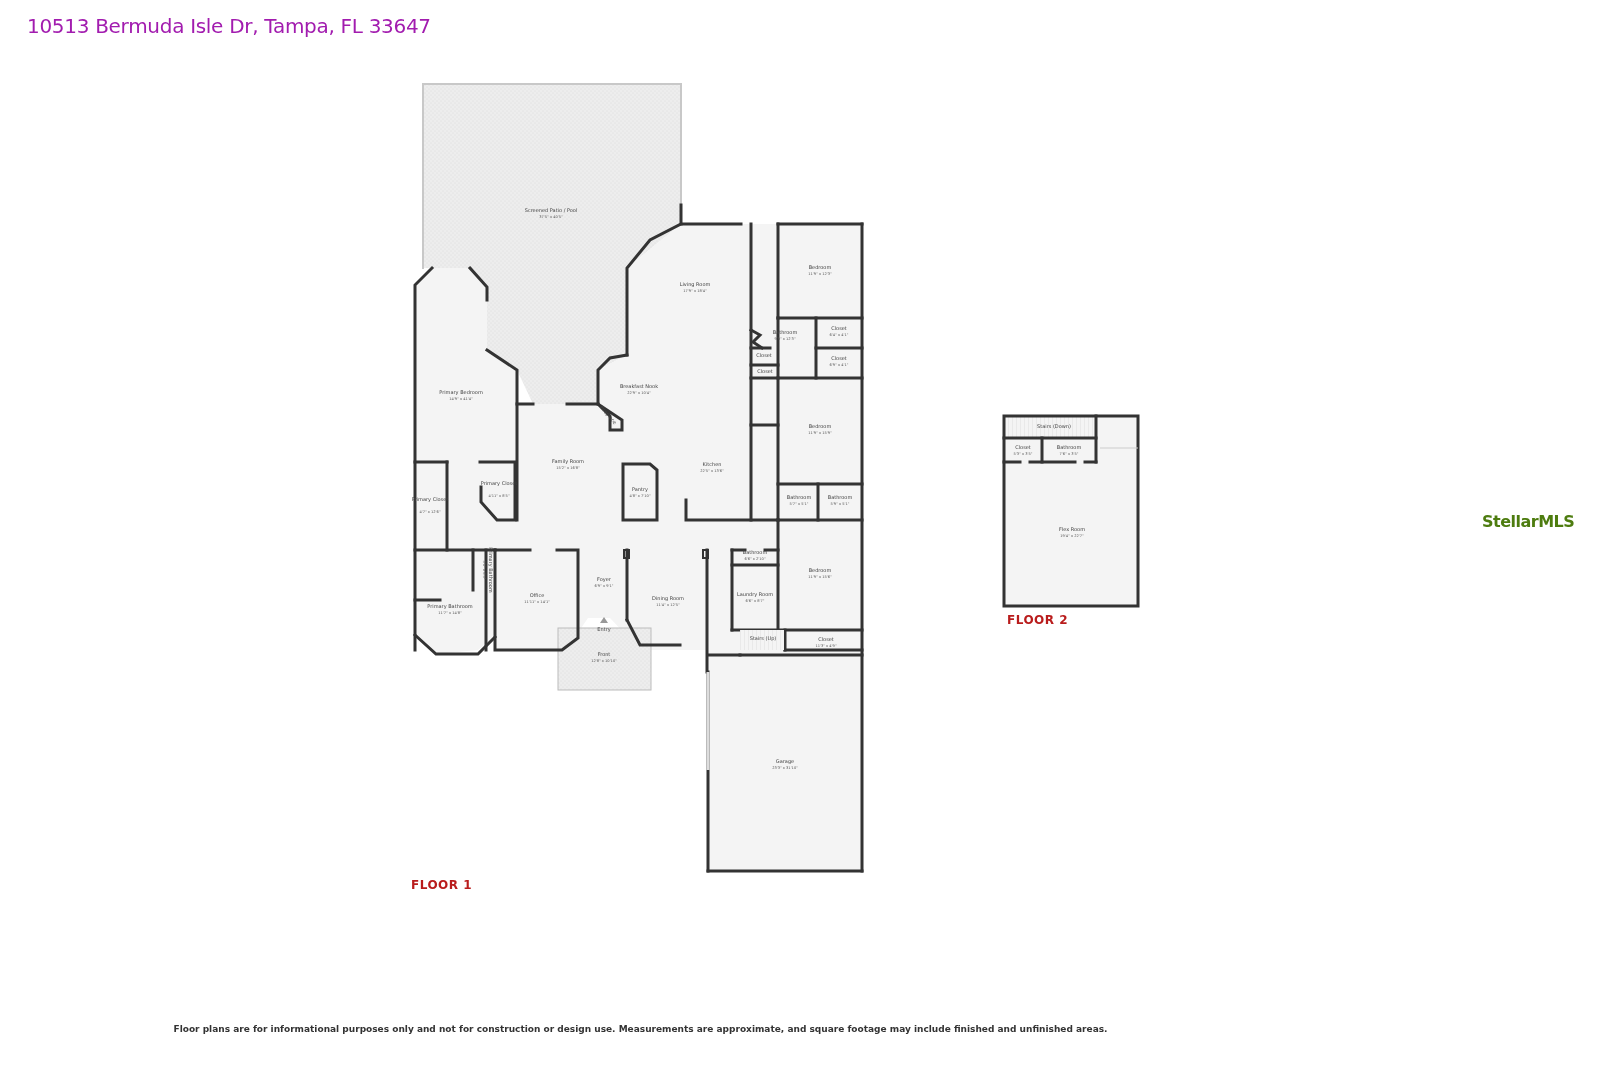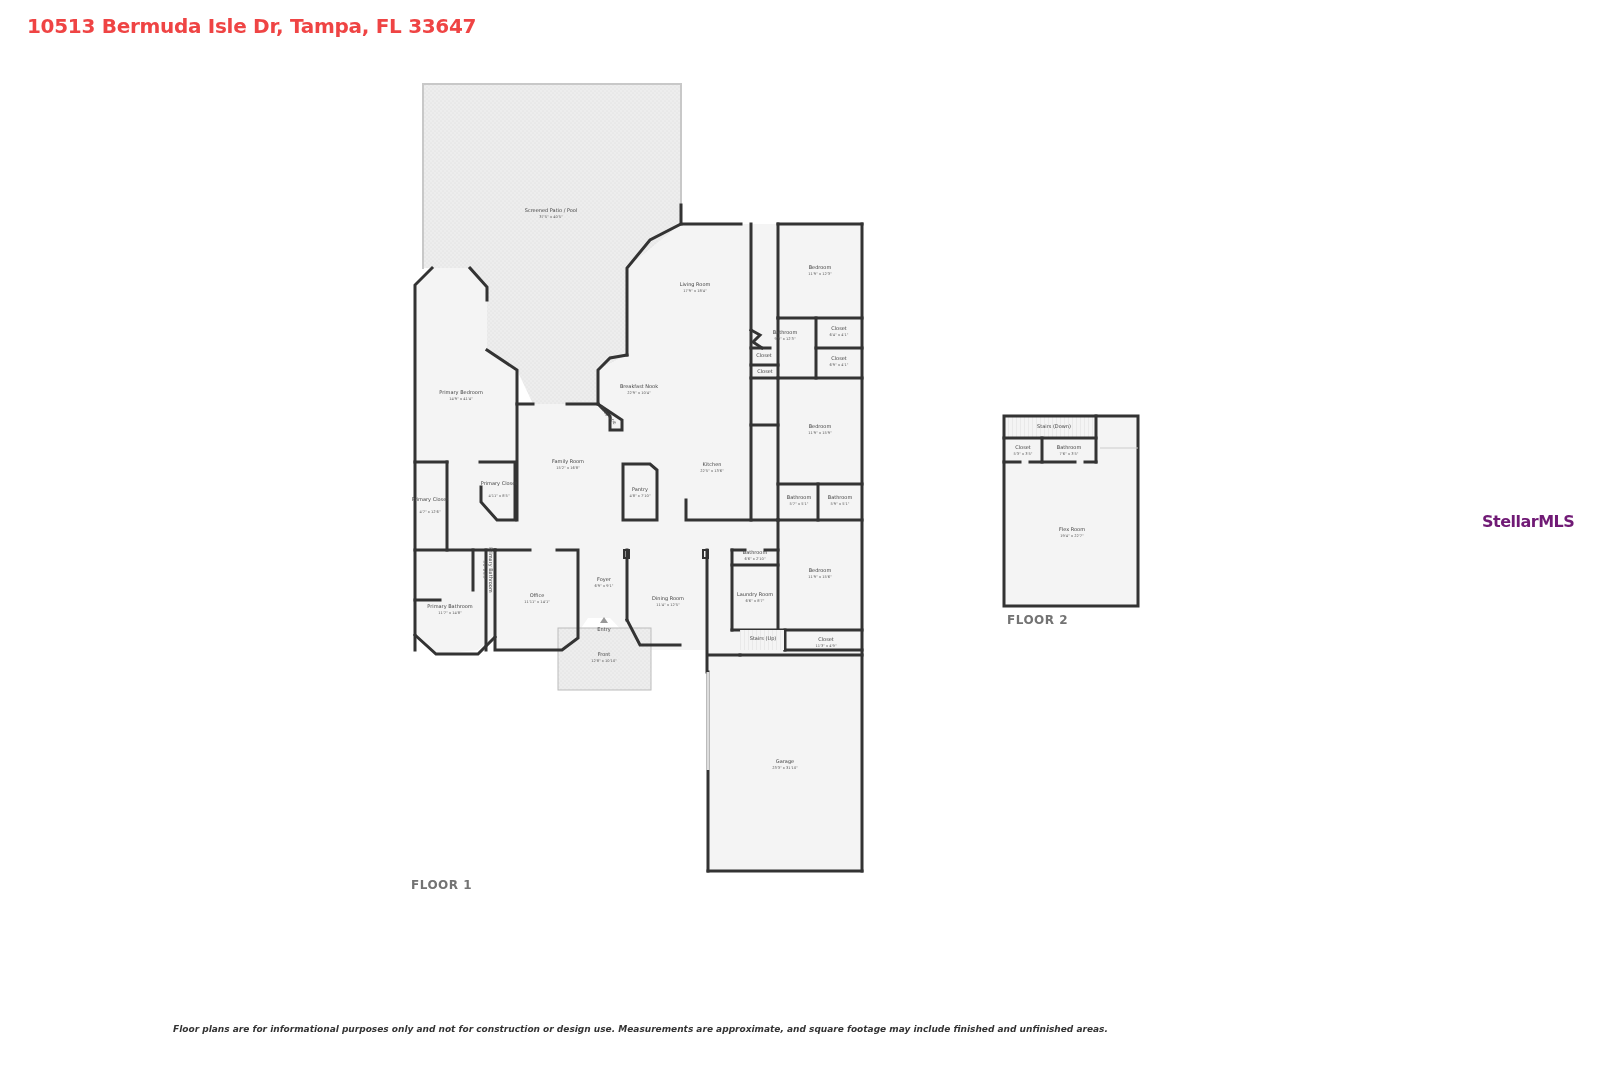--- a/index.html
+++ b/index.html
@@ -1,20 +1,20 @@
 <!DOCTYPE html>
 <html><head>
 <meta charset="utf-8">
 <style>
   html,body{margin:0;padding:0;background:#fff;}
   body{width:1600px;height:1066px;position:relative;overflow:hidden;font-family:"DejaVu Sans",sans-serif;}
-  .title{position:absolute;left:27px;top:14px;font-size:20px;font-weight:bold;color:#ef4444;font-family:"DejaVu Sans",sans-serif;letter-spacing:-0.3px;}
-  .floor-label{position:absolute;font-size:12px;font-weight:bold;color:#737373;letter-spacing:0.5px;}
-  .disclaimer{position:absolute;left:0;width:1281px;top:1024px;text-align:center;font-size:9px;font-weight:bold;color:#333;font-style:italic;}
-  .watermark{position:absolute;left:1482px;top:512px;font-size:16px;color:#701a75;font-weight:bold;letter-spacing:-0.5px;}
+  .title{position:absolute;left:27px;top:14px;font-size:20px;font-weight:normal;color:#a21caf;font-family:"DejaVu Sans",sans-serif;letter-spacing:-0.3px;}
+  .floor-label{position:absolute;font-size:12px;font-weight:bold;color:#b91c1c;letter-spacing:0.5px;}
+  .disclaimer{position:absolute;left:0;width:1281px;top:1024px;text-align:center;font-size:9px;font-weight:bold;color:#333;}
+  .watermark{position:absolute;left:1482px;top:512px;font-size:16px;color:#4d7c0f;font-weight:bold;letter-spacing:-0.5px;}
   svg.plan{position:absolute;left:0;top:0;}
   .rl{font-family:"DejaVu Sans",sans-serif;font-size:5px;fill:#444;text-anchor:middle;}
   .rd{font-family:"DejaVu Sans",sans-serif;font-size:3.6px;fill:#555;text-anchor:middle;}
 </style>
 </head>
 <body>
 
 <div class="title">10513 Bermuda Isle Dr, Tampa, FL 33647</div>
 
 <svg class="plan" width="1600" height="1066" viewBox="0 0 1600 1066">

